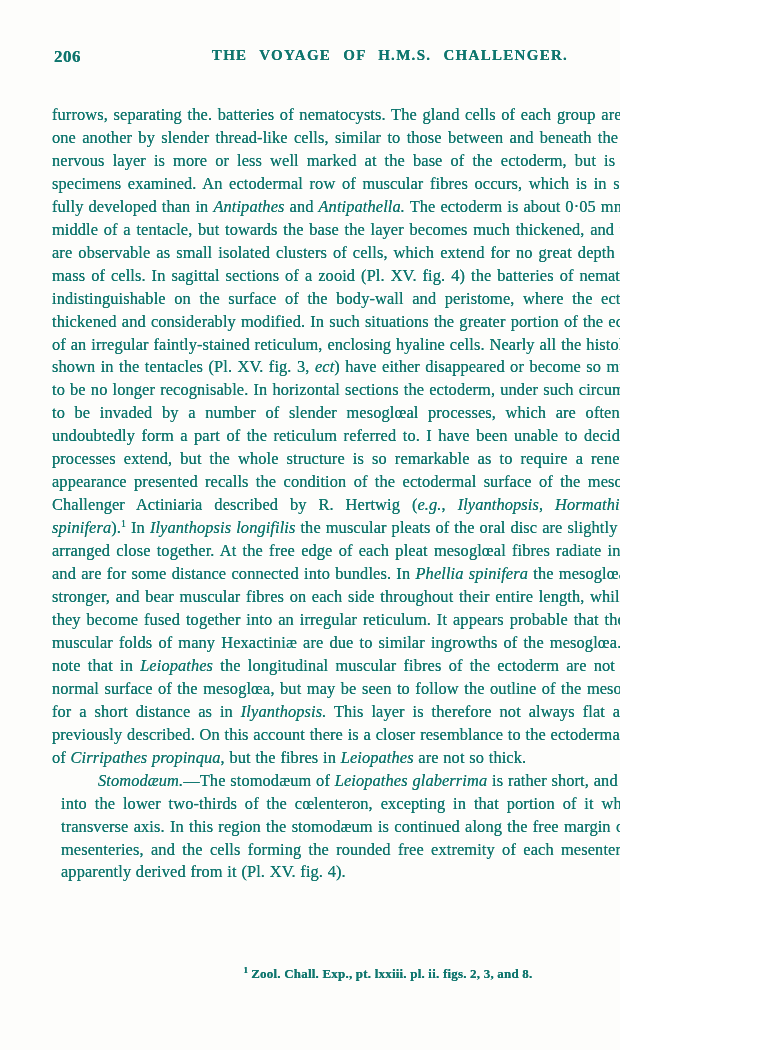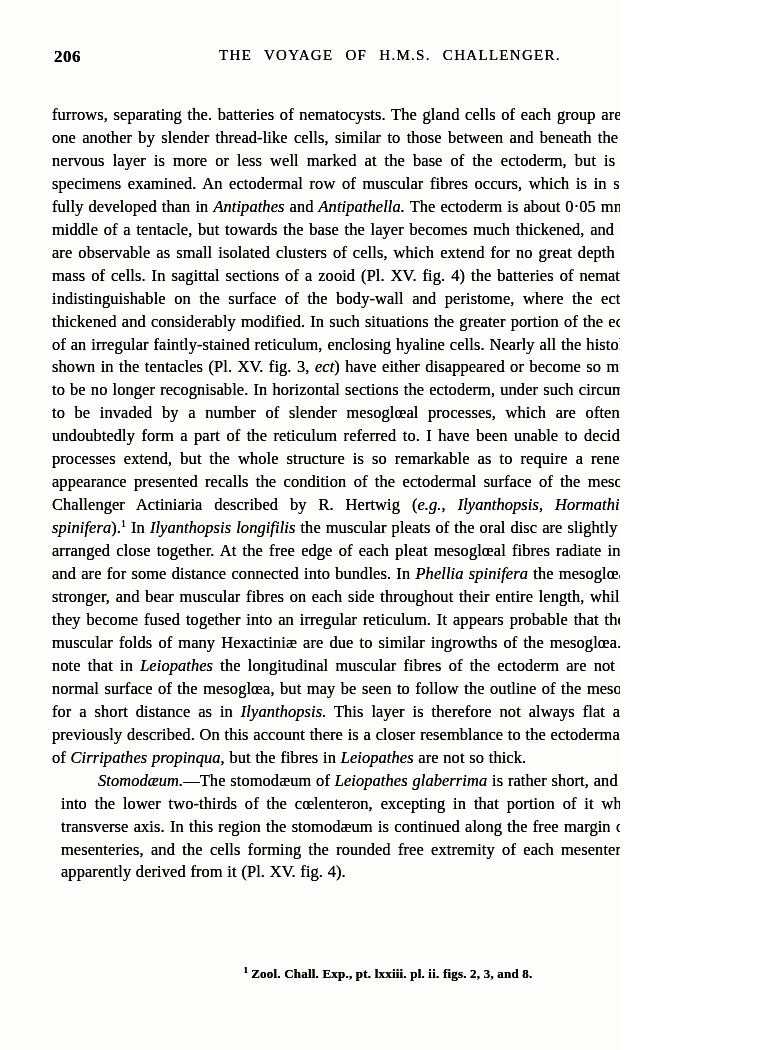--- a/index.html
+++ b/index.html
@@ -1,21 +1,21 @@
 <!DOCTYPE html>
 <html><head>
 <meta charset="utf-8">
 <style>
   html, body { margin: 0; padding: 0; background: #ffffff; }
   .page {
     position: relative;
     width: 620px;
     height: 1050px;
     background: #fdfdfb;
-    color: #000000;
+    color: #0f766e;
     font-family: "Liberation Serif", "DejaVu Serif", serif;
     overflow: hidden;
     text-shadow: 0 0 0.4px currentColor; 
   }
   .running-head {
     position: absolute;
     top: 47px;
     left: 52px;
     width: 676px;
     height: 22px;
@@ -24,21 +24,21 @@
     position: absolute;
     left: 2px;
     top: 0;
     font-size: 17px;
     font-weight: bold;
     letter-spacing: 0.5px;
   }
   .running-title {
     text-align: center;
     font-size: 15px;
-    font-weight: normal;
+    font-weight: bold;
     letter-spacing: 1.3px;
     word-spacing: 7px;
     white-space: nowrap;
   }
   .body-text {
     position: absolute;
     top: 104px;
     left: 52px;
     width: 676px;
     font-size: 16.4px;

